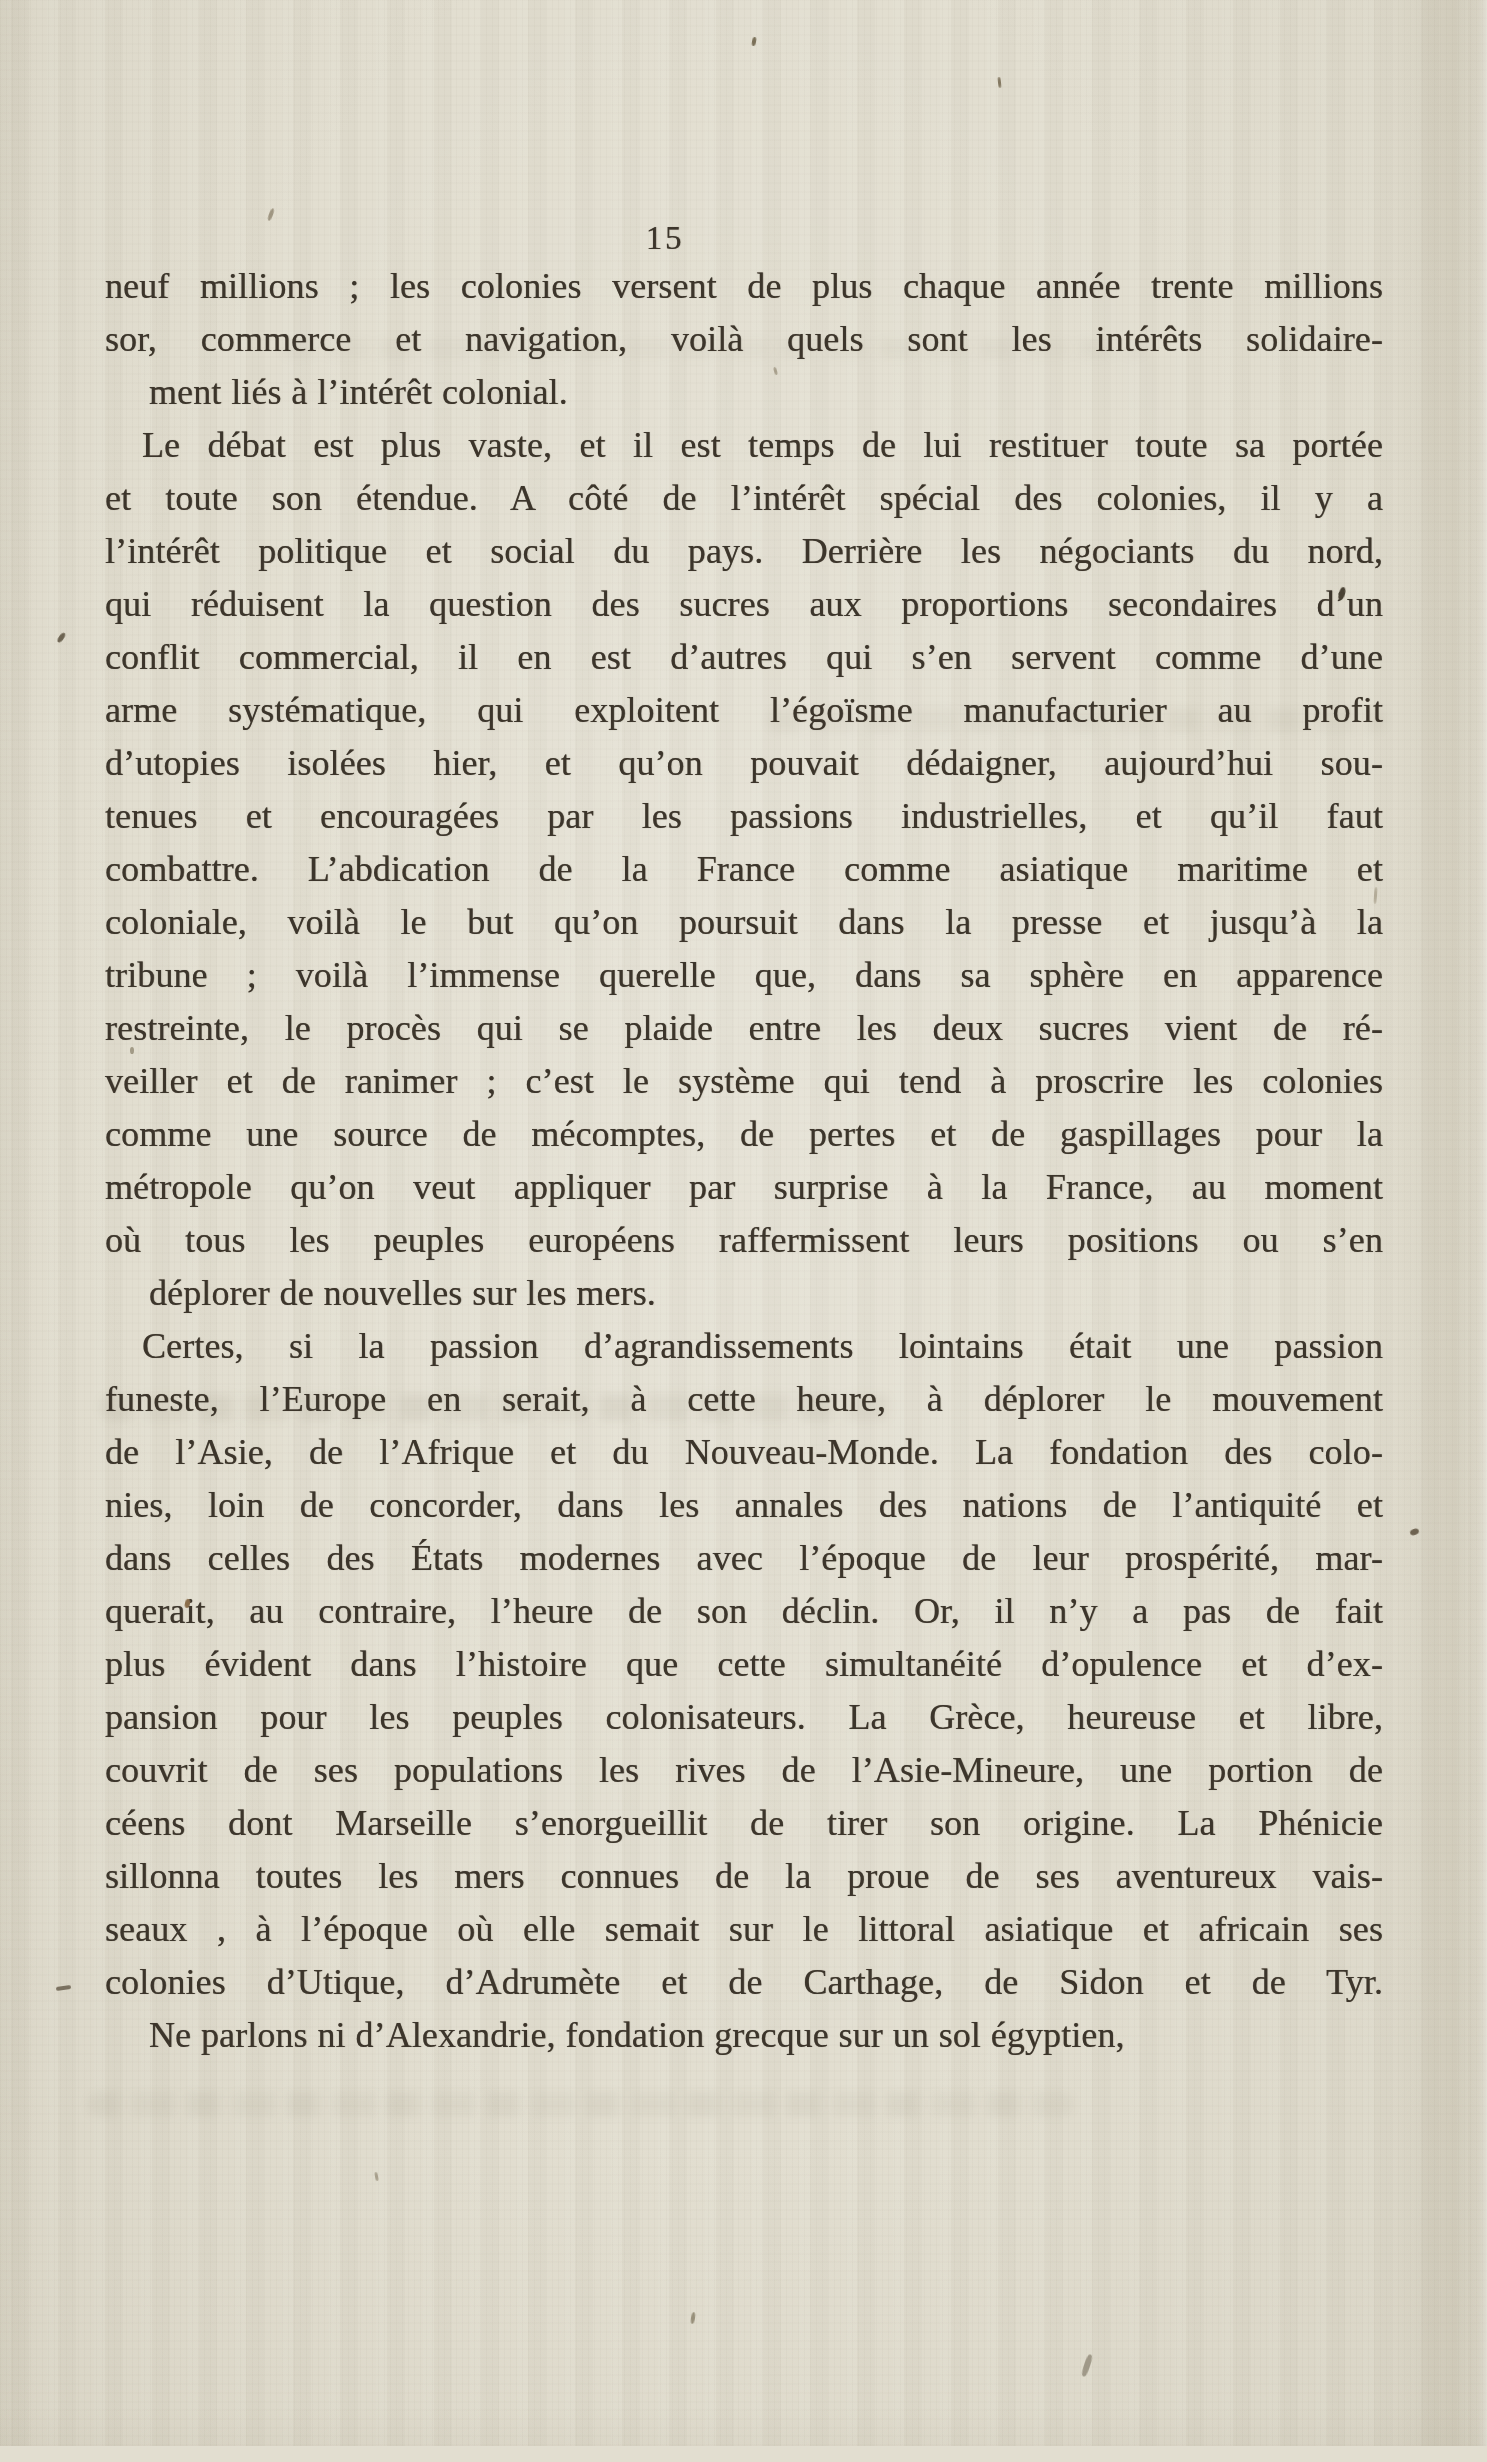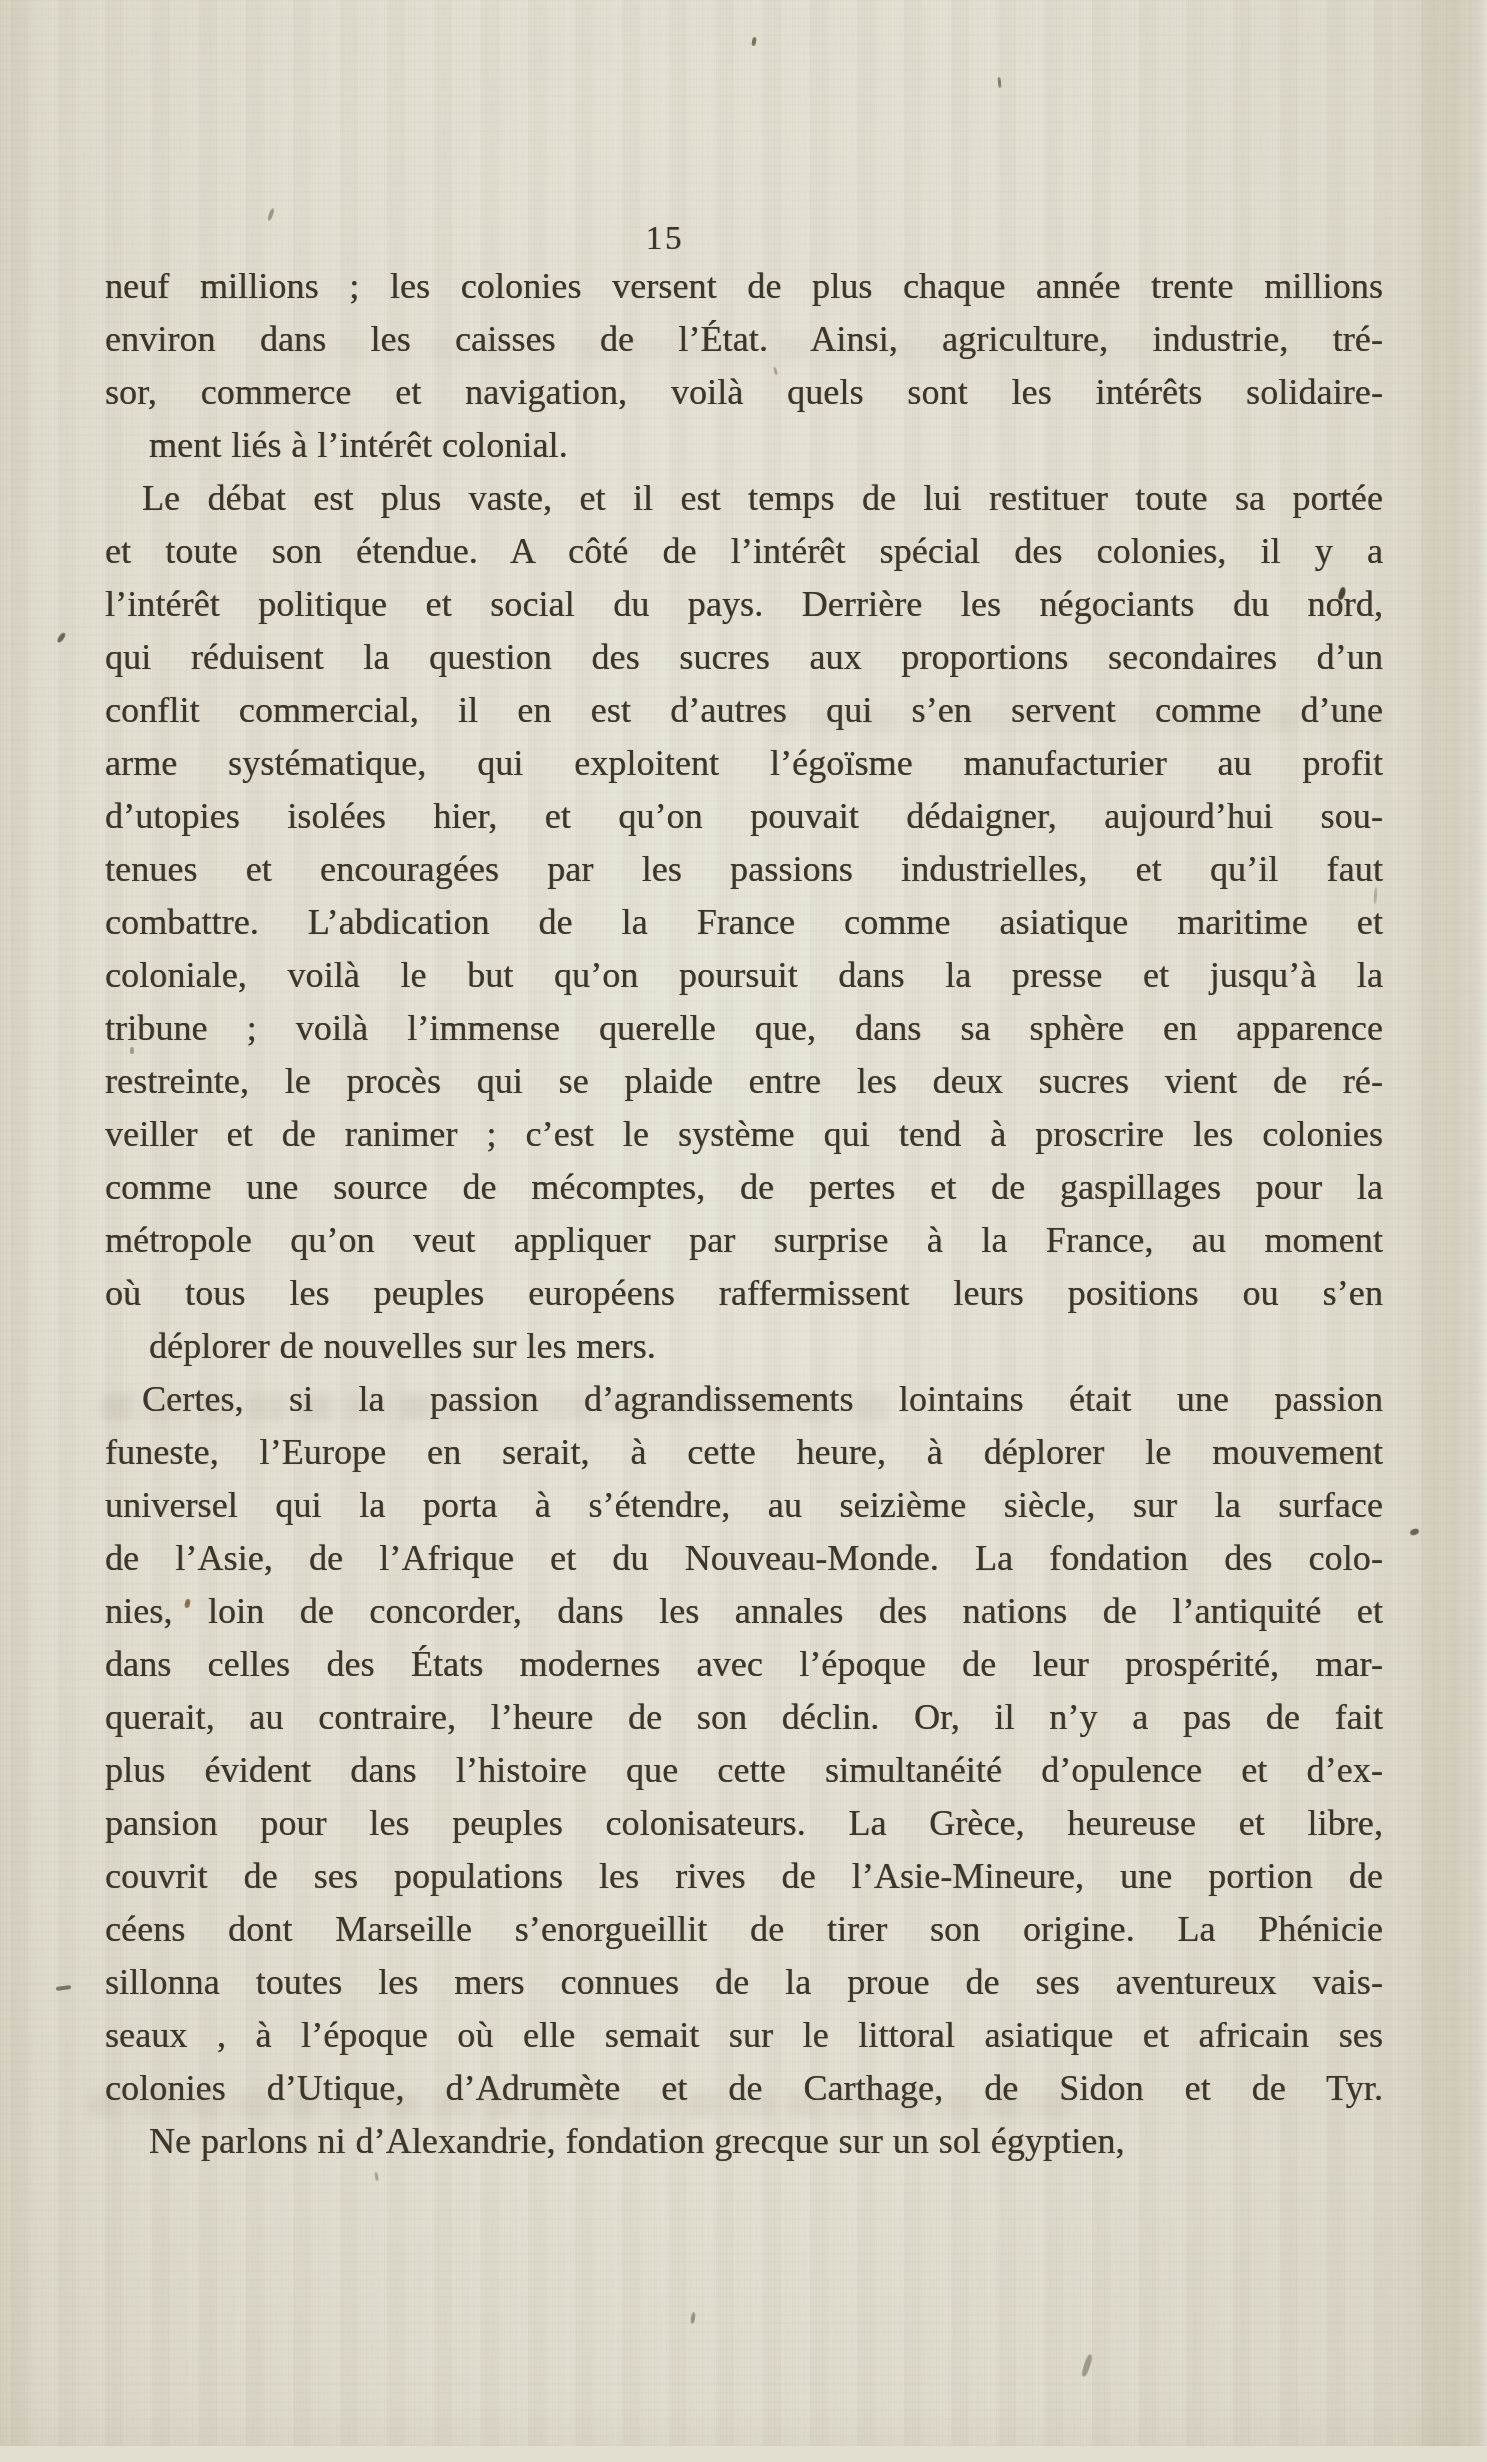--- a/index.html
+++ b/index.html
@@ -102,21 +102,20 @@
 
   <div class="ghost g1"></div>
   <div class="ghost g2"></div>
   <div class="ghost g3"></div>
   <div class="ghost g4"></div>
 
   <div class="pagenum ink">15</div>
 
   <div class="text-block ink">
     <div class="line">neuf millions ; les colonies versent de plus chaque année trente millions</div>
-    <div class="line">environ dans les caisses de l’État. Ainsi, agriculture, industrie, tré-</div>
     <div class="line">sor, commerce et navigation, voilà quels sont les intérêts solidaire-</div>
     <div class="line para-end">ment liés à l’intérêt colonial.</div>
     <div class="line indent">Le débat est plus vaste, et il est temps de lui restituer toute sa portée</div>
     <div class="line">et toute son étendue. A côté de l’intérêt spécial des colonies, il y a</div>
     <div class="line">l’intérêt politique et social du pays. Derrière les négociants du nord,</div>
     <div class="line">qui réduisent la question des sucres aux proportions secondaires d’un</div>
     <div class="line">conflit commercial, il en est d’autres qui s’en servent comme d’une</div>
     <div class="line">arme systématique, qui exploitent l’égoïsme manufacturier au profit</div>
     <div class="line">d’utopies isolées hier, et qu’on pouvait dédaigner, aujourd’hui sou-</div>
     <div class="line">tenues et encouragées par les passions industrielles, et qu’il faut</div>
@@ -124,21 +123,20 @@
     <div class="line">coloniale, voilà le but qu’on poursuit dans la presse et jusqu’à la</div>
     <div class="line">tribune ; voilà l’immense querelle que, dans sa sphère en apparence</div>
     <div class="line">restreinte, le procès qui se plaide entre les deux sucres vient de ré-</div>
     <div class="line">veiller et de ranimer ; c’est le système qui tend à proscrire les colonies</div>
     <div class="line">comme une source de mécomptes, de pertes et de gaspillages pour la</div>
     <div class="line">métropole qu’on veut appliquer par surprise à la France, au moment</div>
     <div class="line">où tous les peuples européens raffermissent leurs positions ou s’en</div>
     <div class="line para-end">déplorer de nouvelles sur les mers.</div>
     <div class="line indent">Certes, si la passion d’agrandissements lointains était une passion</div>
     <div class="line">funeste, l’Europe en serait, à cette heure, à déplorer le mouvement</div>
-    <div class="line">universel qui la porta à s’étendre, au seizième siècle, sur la surface</div>
     <div class="line">de l’Asie, de l’Afrique et du Nouveau-Monde. La fondation des colo-</div>
     <div class="line">nies, loin de concorder, dans les annales des nations de l’antiquité et</div>
     <div class="line">dans celles des États modernes avec l’époque de leur prospérité, mar-</div>
     <div class="line">querait, au contraire, l’heure de son déclin. Or, il n’y a pas de fait</div>
     <div class="line">plus évident dans l’histoire que cette simultanéité d’opulence et d’ex-</div>
     <div class="line">pansion pour les peuples colonisateurs. La Grèce, heureuse et libre,</div>
     <div class="line">couvrit de ses populations les rives de l’Asie-Mineure, une portion de</div>
     <div class="line">céens dont Marseille s’enorgueillit de tirer son origine. La Phénicie</div>
     <div class="line">sillonna toutes les mers connues de la proue de ses aventureux vais-</div>
     <div class="line">seaux , à l’époque où elle semait sur le littoral asiatique et africain ses</div>

